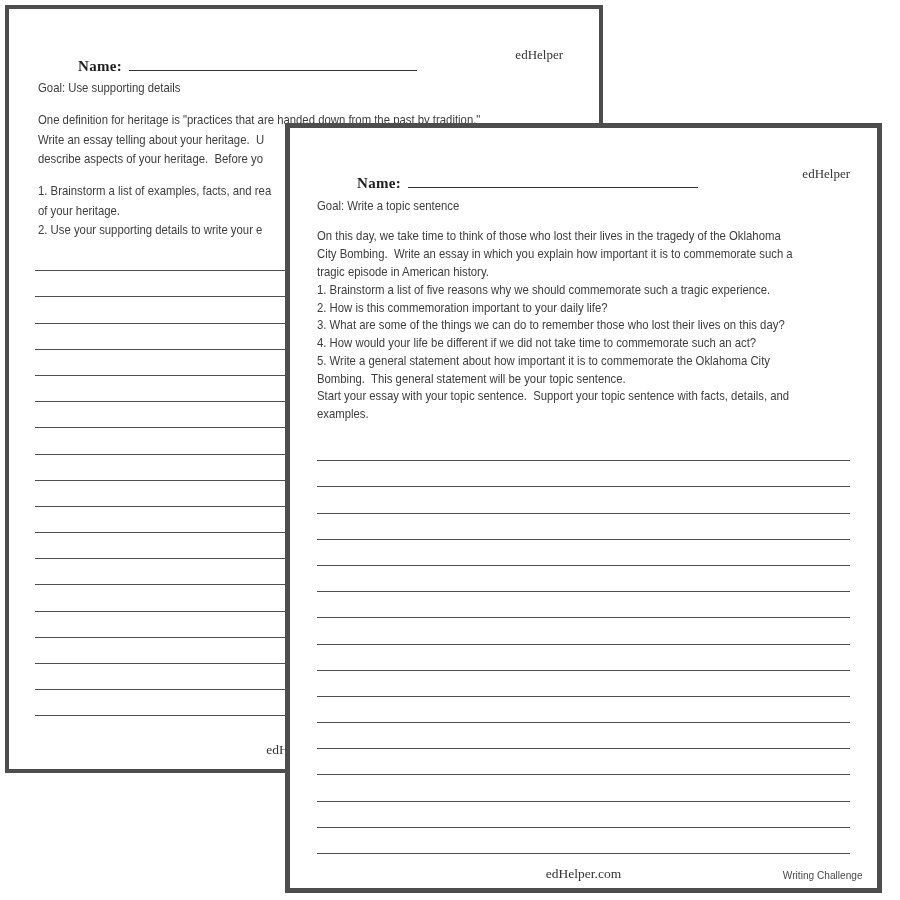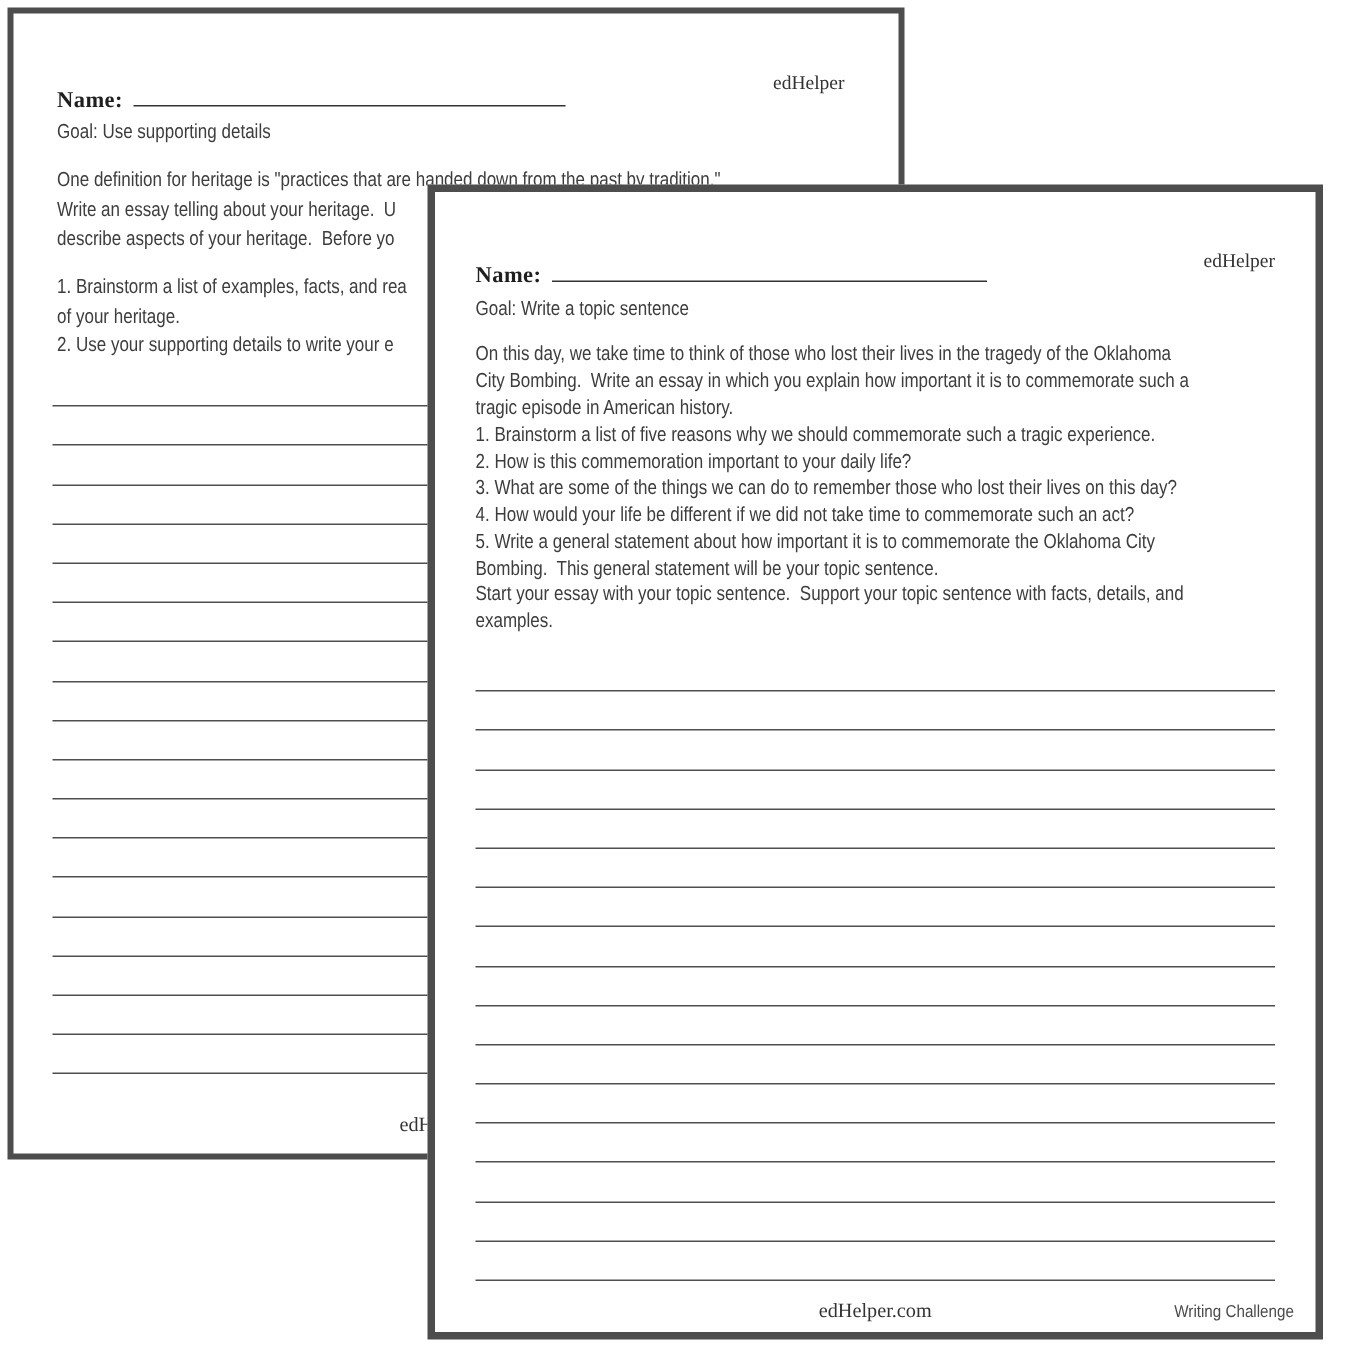--- a/index.html
+++ b/index.html
@@ -13,21 +13,21 @@
   }
   #back-page  { left: 5px;   top: 5px;   width: 598px; height: 768px; z-index: 1; }
   #front-page { left: 285px; top: 123px; width: 597px; height: 770px; z-index: 2; border-width: 5px; }
 
   .logo {
     position: absolute; font-family: "Liberation Serif", serif;
     font-size: 13px; color: #333; }
   #back-page .logo  { top: 38px; right: 36px; }
   #front-page .logo { top: 38px; right: 27px; }
 
-  .name-row { position: absolute; white-space: nowrap; }
+  .name-row { position: absolute; white-space: nowrap; margin-left: 40px; }
   #back-page .name-row  { left: 29px; top: 48px; }
   #front-page .name-row { left: 27px; top: 46px; }
   .name-label {
     font-family: "Liberation Serif", serif; font-weight: bold;
     font-size: 15px; color: #1f1f1f; letter-spacing: 0.3px;
   }
   .name-line {
     display: inline-block; height: 13px; margin-left: 7px;
     border-bottom: 1.5px solid #333;
   }

